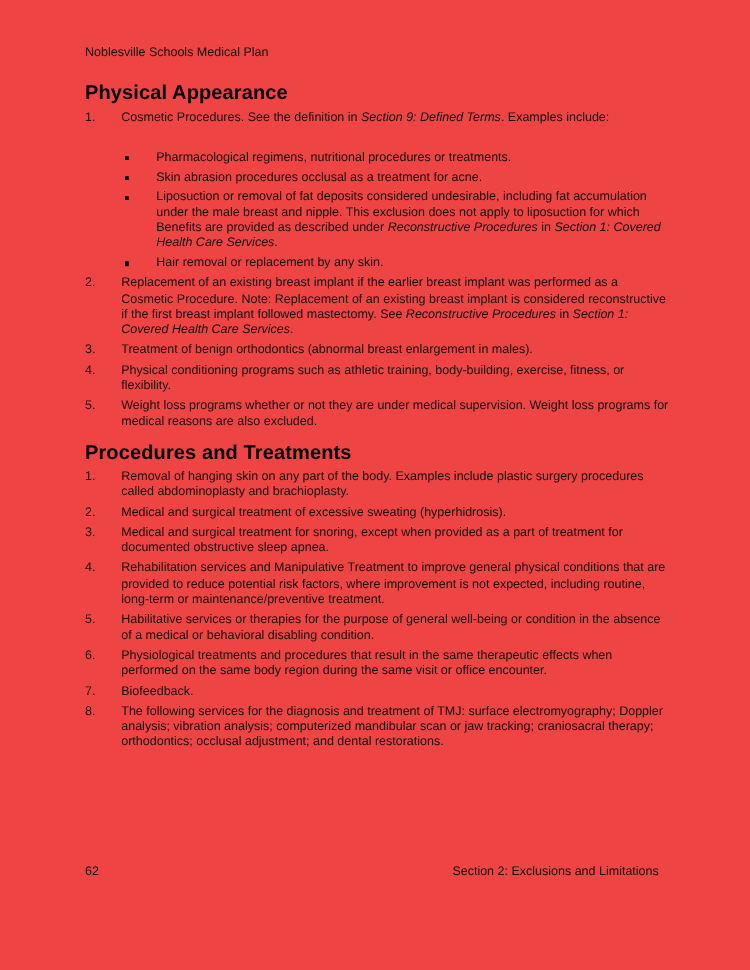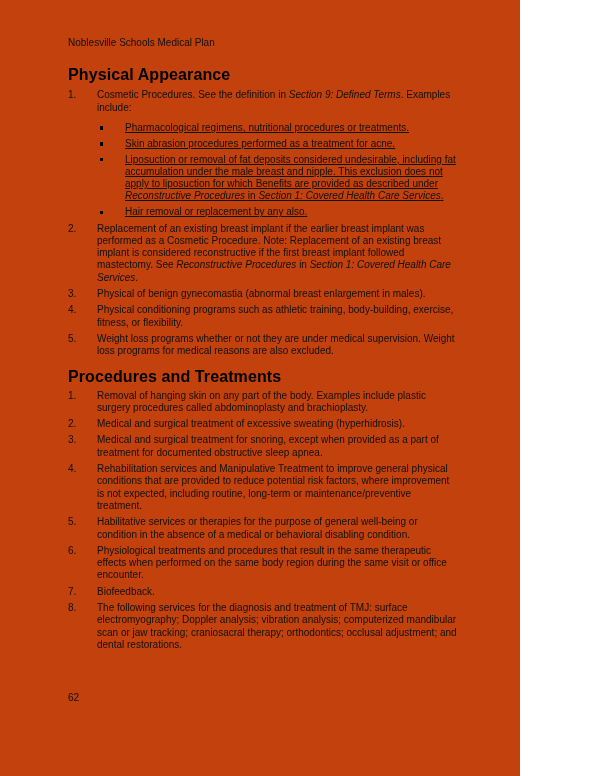--- a/index.html
+++ b/index.html
@@ -2,23 +2,23 @@
 <html><head>
 <meta charset="utf-8">
 <style>
   html, body {
     margin: 0;
     padding: 0;
     background: #ffffff;
   }
   .page {
     position: relative;
-    width: 520px;
+    width: 600px;
     height: 776px;
-    background: #c2410c;
+    background: #ef4444;
     color: #000000;
     font-family: "Liberation Sans", "DejaVu Sans", sans-serif;
     box-sizing: border-box;
     padding: 37px 62px 0 68px;
     overflow: hidden;
   }
   .running-header {
     font-size: 10px;
     line-height: 12.4px;
     color: #111111;
@@ -44,22 +44,21 @@
     position: relative;
     padding-left: 29px;
     margin-bottom: 4px;
   }
   .li .num {
     position: absolute;
     left: 0;
     top: 0;
   }
   .bullets {
-    margin-top: 8px;
-    text-decoration: underline;
+    margin-top: 19px;
   }
   .bli {
     position: relative;
     padding-left: 28px;
     margin-bottom: 3.5px;
   }
   .bli:last-child {
     margin-bottom: 0;
   }
   .sq {
@@ -99,41 +98,41 @@
     <div class="li">
       <span class="num">1.</span>
       <div><span>Cosmetic Procedures. See the definition in </span><i>Section 9: Defined Terms</i><span>. Examples include:</span></div>
       <div class="bullets">
         <div class="bli">
           <span class="sq"></span>
           <div><span>Pharmacological regimens, nutritional procedures or treatments.</span></div>
         </div>
         <div class="bli">
           <span class="sq"></span>
-          <div><span>Skin abrasion procedures performed as a treatment for acne.</span></div>
+          <div><span>Skin abrasion procedures occlusal as a treatment for acne.</span></div>
         </div>
         <div class="bli">
           <span class="sq"></span>
           <div><span>Liposuction or removal of fat deposits considered undesirable, including fat accumulation under the male breast and nipple. This exclusion does not apply to liposuction for which Benefits are provided as described under </span><i>Reconstructive Procedures</i><span> in </span><i>Section 1: Covered Health Care Services</i><span>.</span></div>
         </div>
         <div class="bli">
           <span class="sq"></span>
-          <div><span>Hair removal or replacement by any also.</span></div>
+          <div><span>Hair removal or replacement by any skin.</span></div>
         </div>
       </div>
     </div>
 
     <div class="li">
       <span class="num">2.</span>
       <div><span>Replacement of an existing breast implant if the earlier breast implant was performed as a Cosmetic Procedure. Note: Replacement of an existing breast implant is considered reconstructive if the first breast implant followed mastectomy. See </span><i>Reconstructive Procedures</i><span> in </span><i>Section 1: Covered Health Care Services</i><span>.</span></div>
     </div>
 
     <div class="li">
       <span class="num">3.</span>
-      <div><span>Physical of benign gynecomastia (abnormal breast enlargement in males).</span></div>
+      <div><span>Treatment of benign orthodontics (abnormal breast enlargement in males).</span></div>
     </div>
 
     <div class="li">
       <span class="num">4.</span>
       <div><span>Physical conditioning programs such as athletic training, body-building, exercise, fitness, or flexibility.</span></div>
     </div>
 
     <div class="li">
       <span class="num">5.</span>
       <div><span>Weight loss programs whether or not they are under medical supervision. Weight loss programs for medical reasons are also excluded.</span></div>
@@ -182,15 +181,16 @@
 
     <div class="li">
       <span class="num">8.</span>
       <div><span>The following services for the diagnosis and treatment of TMJ: surface electromyography; Doppler analysis; vibration analysis; computerized mandibular scan or jaw tracking; craniosacral therapy; orthodontics; occlusal adjustment; and dental restorations.</span></div>
     </div>
 
   </div>
 
   <div class="footer">
     <span>62</span>
+    <span>Section 2: Exclusions and Limitations</span>
   </div>
 
 </div>
 
 </body></html>

